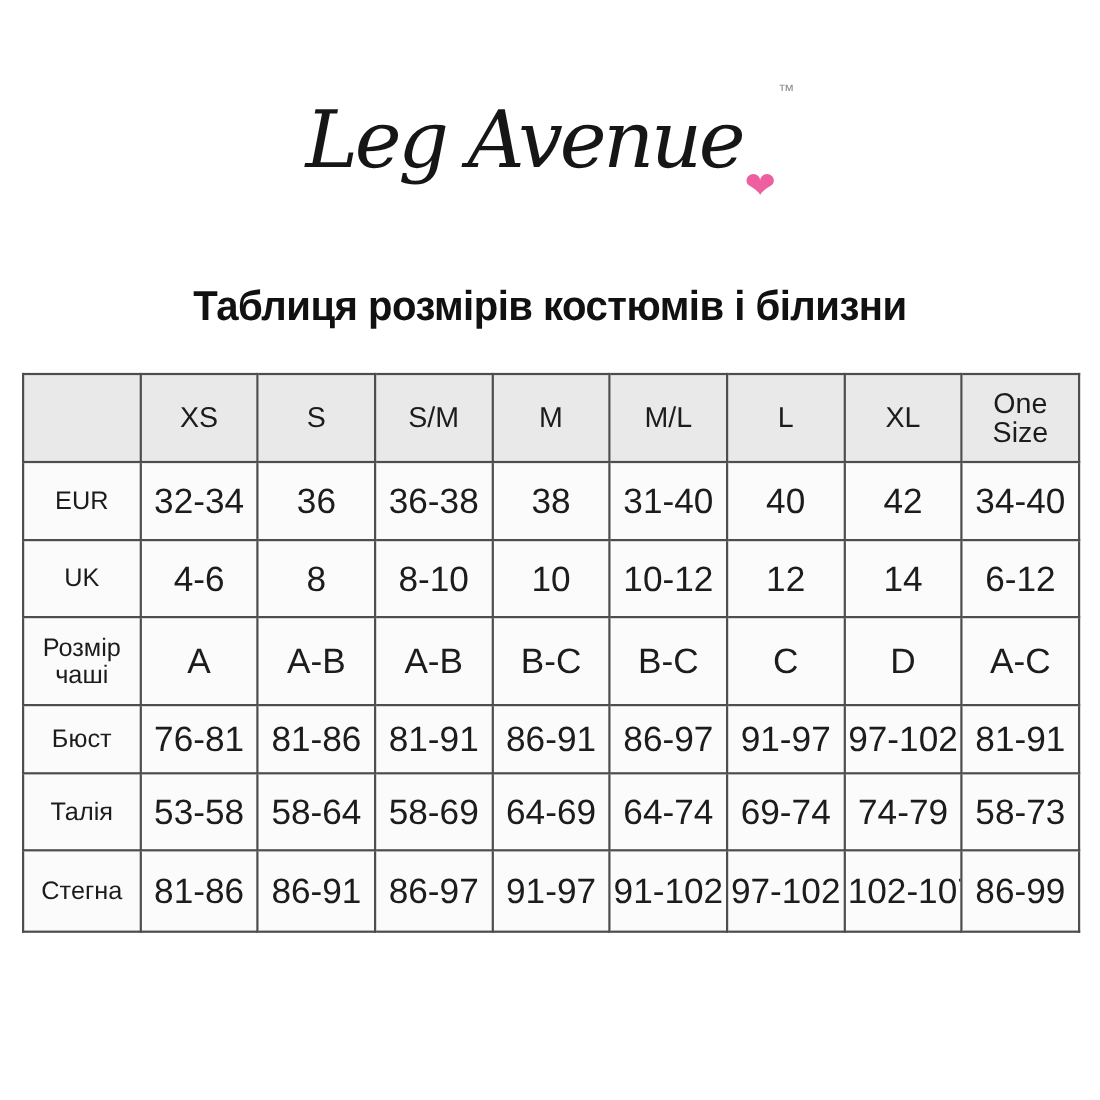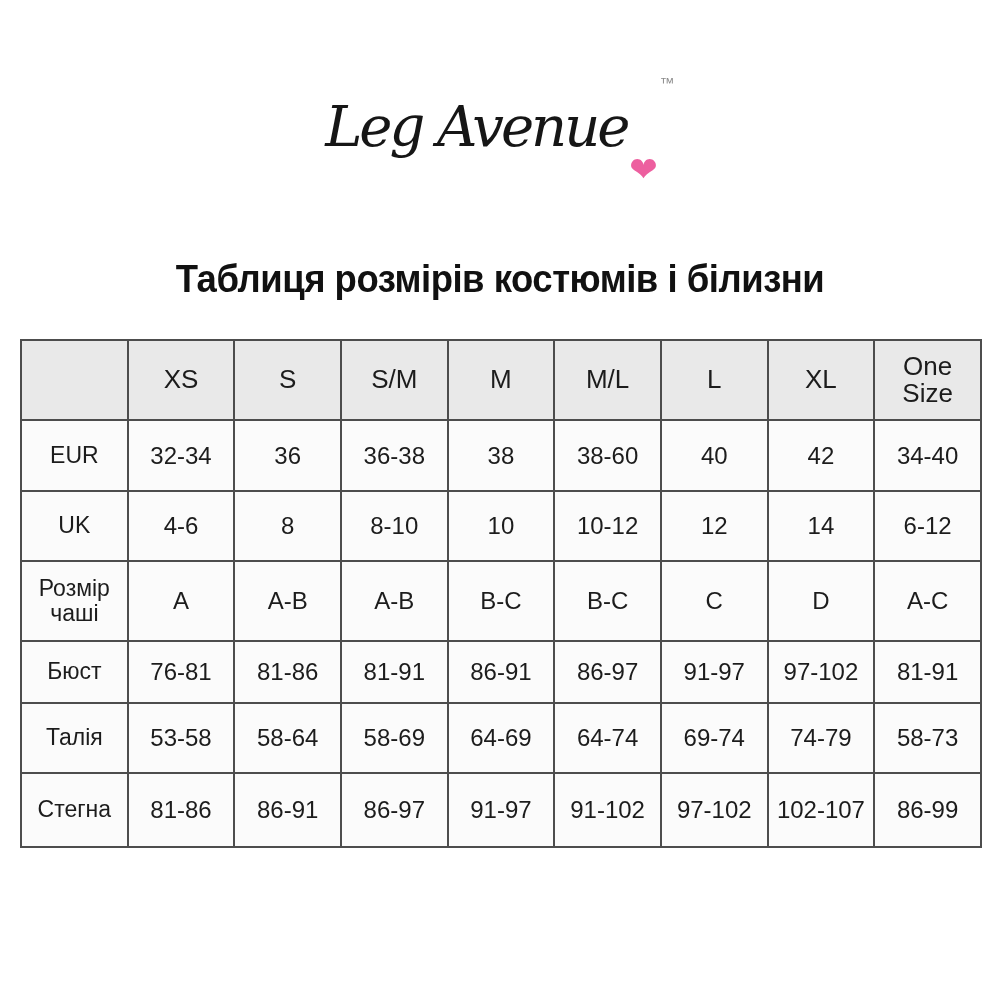--- a/index.html
+++ b/index.html
@@ -25,21 +25,21 @@
     width: 100%;
     height: 150px;
     display: flex;
     align-items: center;
     justify-content: center;
   }
   .logo-text {
     font-family: "DejaVu Serif", serif;
     font-style: italic;
     font-weight: 500;
-    font-size: 56px;
+    font-size: 72px;
     letter-spacing: -3px;
     color: #161616;
     line-height: 1;
   }
   .logo-heart {
     color: #ed5f9f;
     font-size: 34px;
     line-height: 1;
     margin-left: 2px;
     align-self: flex-end;
@@ -92,21 +92,21 @@
   }
   .size-table thead th {
     background: #e9e9e9;
     font-size: 26px;
     line-height: 1.05;
     color: #1c1c1c;
   }
   .size-table thead tr { height: 80px; }
   .size-table tbody td {
     background: #fbfbfb;
-    font-size: 24px;
+    font-size: 32px;
     white-space: nowrap;
     color: #1c1c1c;
   }
   .size-table tbody th.label-col {
     background: #fbfbfb;
     font-size: 23px;
     line-height: 1.1;
   }
   .size-table tbody tr:nth-child(1) { height: 71px; }
   .size-table tbody tr:nth-child(2) { height: 70px; margin-top: 47px; }
@@ -142,21 +142,21 @@
           <th>One Size</th>
         </tr>
       </thead>
     <tbody>
         <tr>
           <th class="label-col">EUR</th>
           <td>32-34</td>
           <td>36</td>
           <td>36-38</td>
           <td>38</td>
-          <td>38-60</td>
+          <td>31-40</td>
           <td>40</td>
           <td>42</td>
           <td>34-40</td>
         </tr>
         <tr>
           <th class="label-col">UK</th>
           <td>4-6</td>
           <td>8</td>
           <td>8-10</td>
           <td>10</td>

